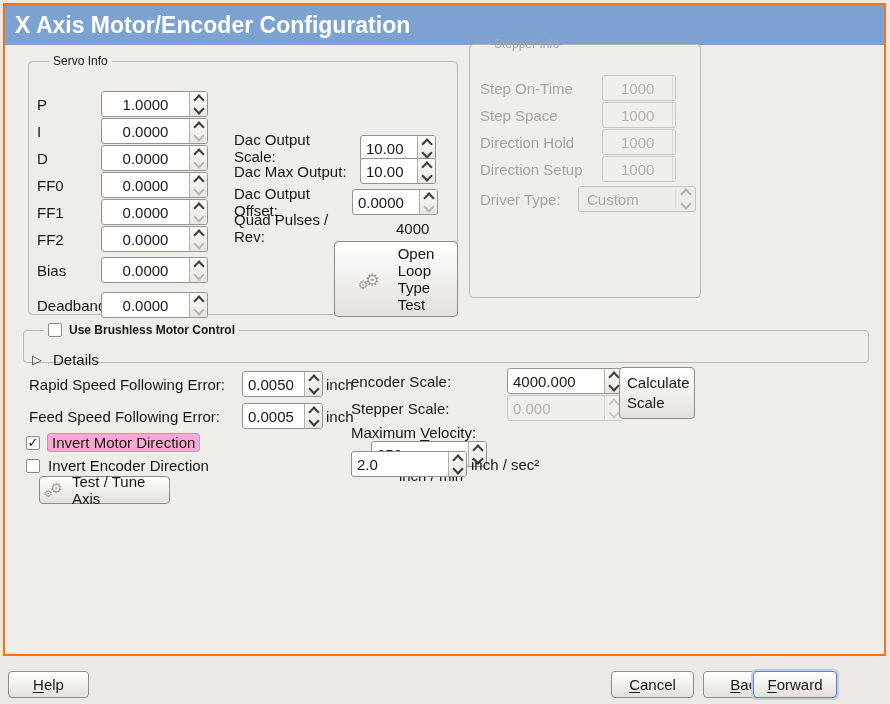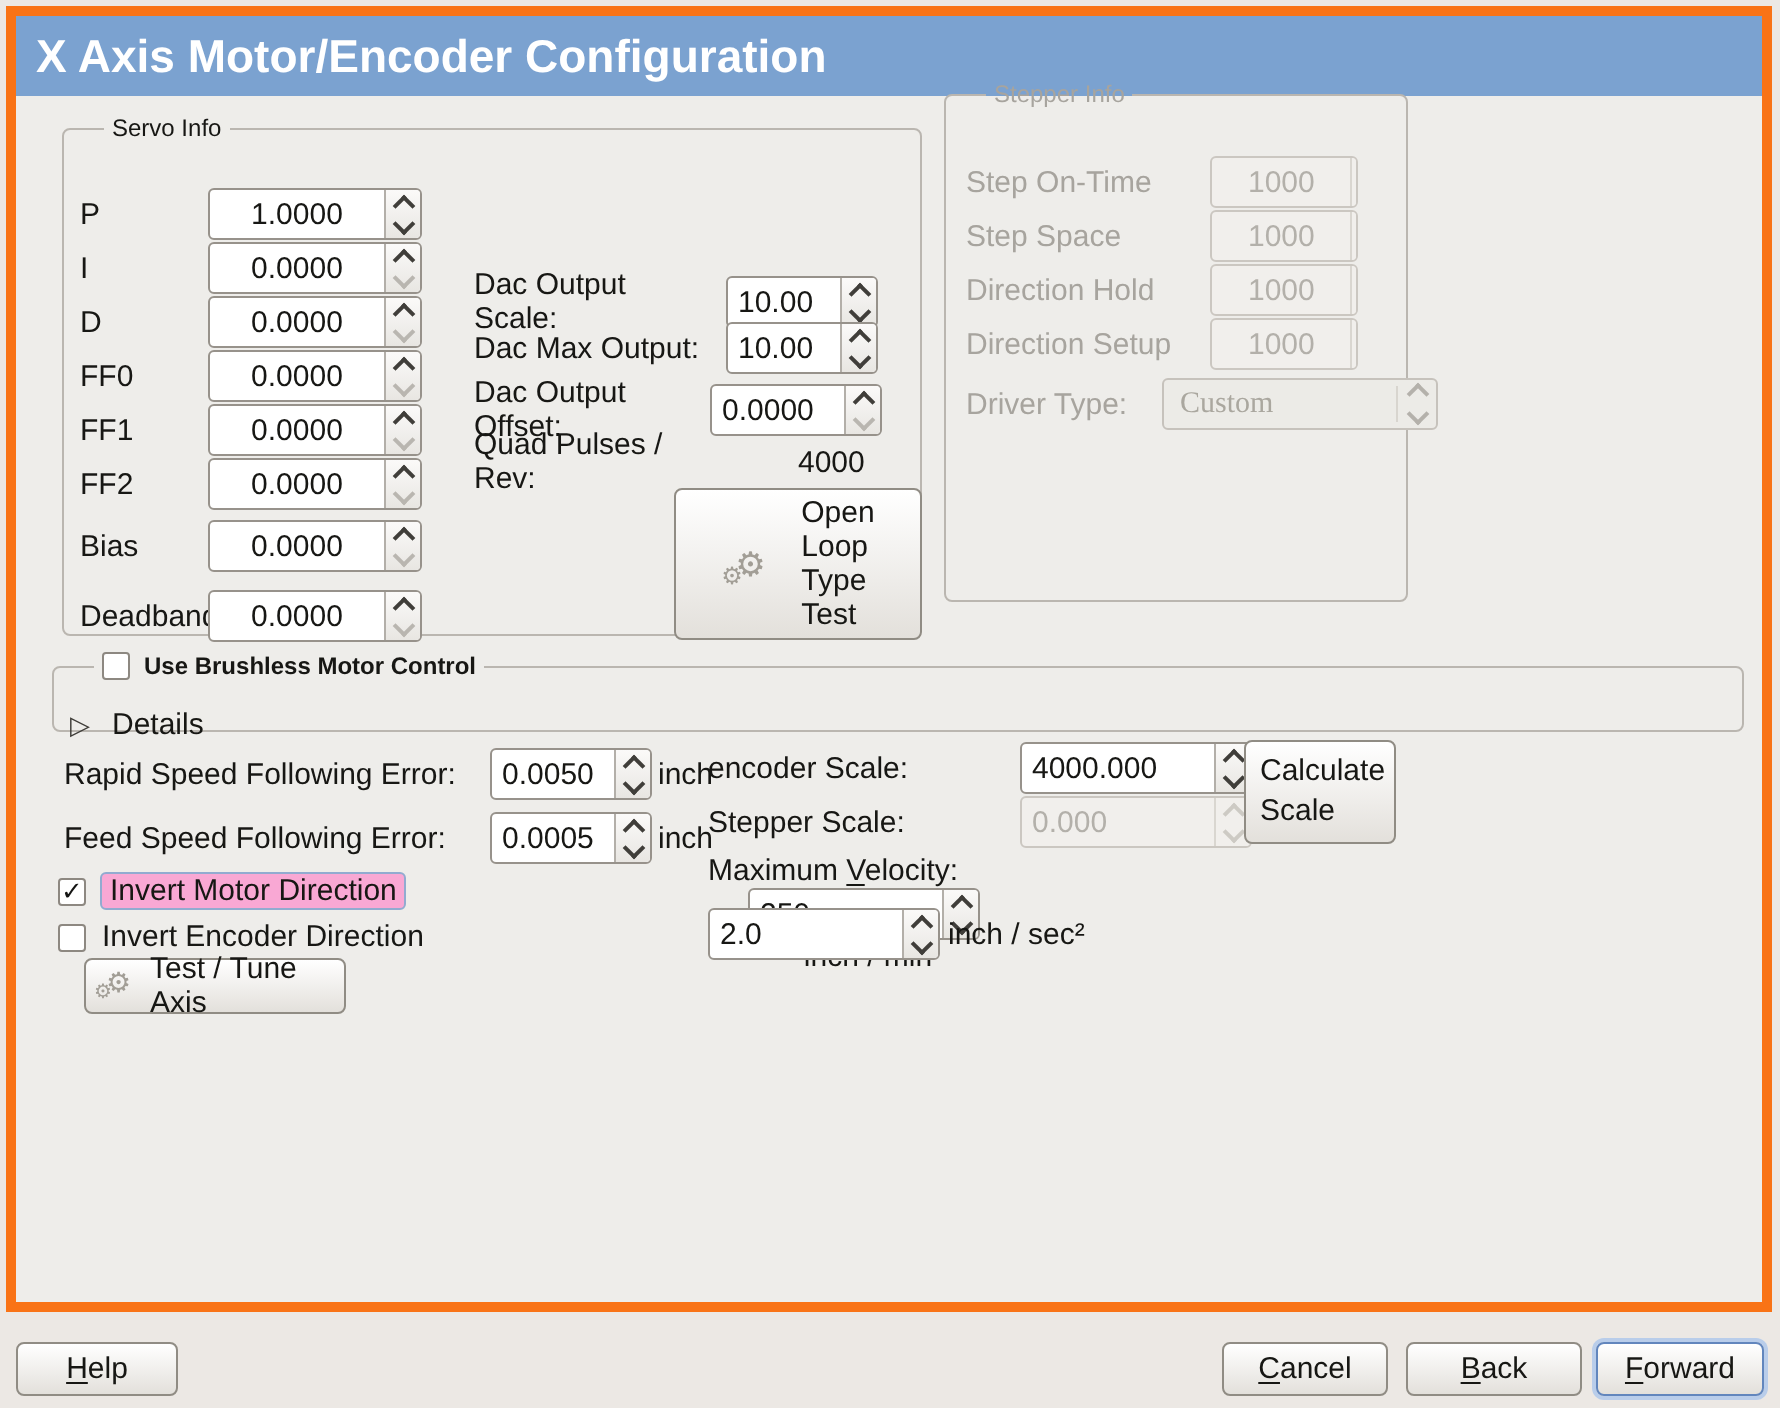--- a/index.html
+++ b/index.html
@@ -1,19 +1,19 @@
 <!DOCTYPE html>
 <html><head>
 <meta charset="utf-8">
 <style>
   html,body{margin:0;padding:0;background:#d8d4d0;}
   #window{position:relative;width:890px;height:704px;background:#ece8e4;
     font-family:"Liberation Sans","DejaVu Sans",sans-serif;font-size:15px;color:#171714;overflow:hidden;}
   #frame{position:absolute;left:3px;top:3px;width:883px;height:653px;
-    border:5px solid #f97316;background:#eeedea;box-sizing:border-box;}
+    border:2px solid #f97316;background:#eeedea;box-sizing:border-box;}
   #header{position:absolute;left:0;top:0;right:0;height:40px;background:#7ba2d0;
     display:flex;align-items:center;padding-left:10px;box-sizing:border-box;}
   #header .t{font-size:23px;font-weight:bold;color:#ffffff;}
 
   fieldset{position:absolute;border:1px solid #bab6b0;border-radius:4px;margin:0;padding:0;box-sizing:border-box;background:transparent;}
   legend{margin-left:20px;padding:0 4px;font-size:12px;display:flex;align-items:center;gap:7px;}
   .gray{color:#a7a49e;}
 
   .row{position:absolute;display:flex;align-items:center;}
   .lbl{flex:none;}
@@ -318,21 +318,21 @@
               </div>
             <div class="sbd">
                 <i class="chD"></i>
               </div>
           </div>
         </div>
       </div>
 
       <div class="row" style="left:10px;top:135px;">
         <span class="lbl gray" style="width:98px;">Driver Type:</span>
-        <div class="combo" style="width:138px;font-family:Liberation Serif, serif;">
+        <div class="combo" style="width:118px;">
           <div class="cval">Custom</div>
           <div class="csep"></div>
           <div class="cch">
               <i class="chU"></i>
               <i class="chD"></i>
             </div>
         </div>
       </div>
     </fieldset>
 
@@ -471,16 +471,16 @@
 
   <div class="btn fbtn" style="left:8px;width:81px;">
     <span><span class="u">H</span><span>elp</span></span>
   </div>
   <div class="btn fbtn" style="left:611px;width:83px;">
     <span><span class="u">C</span><span>ancel</span></span>
   </div>
   <div class="btn fbtn" style="left:703px;width:88px;">
     <span><span class="u">B</span><span>ack</span></span>
   </div>
-  <div class="btn fbtn focusring" style="left:798px;width:84px;">
+  <div class="btn fbtn focusring" style="left:753px;width:84px;">
     <span><span class="u">F</span><span>orward</span></span>
   </div>
 </div>
 
 </body></html>

